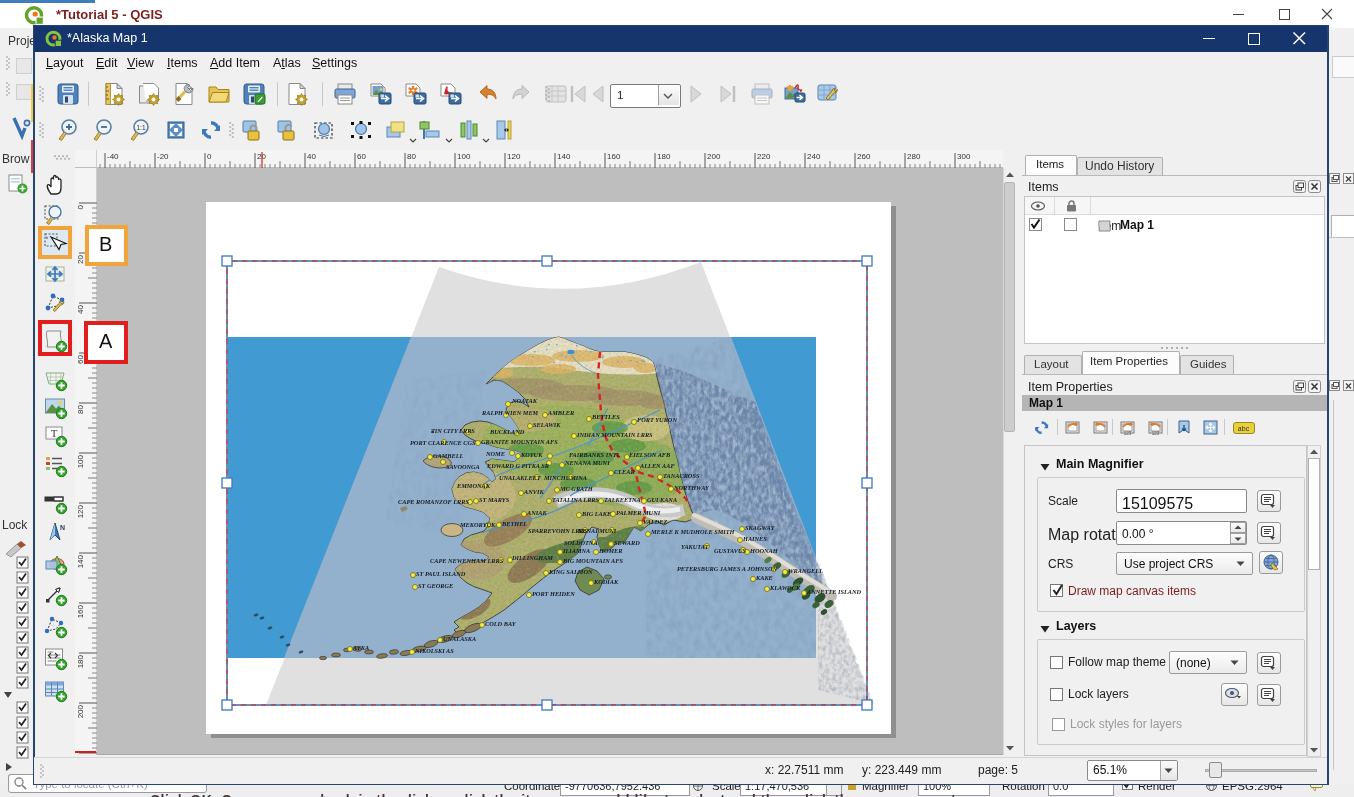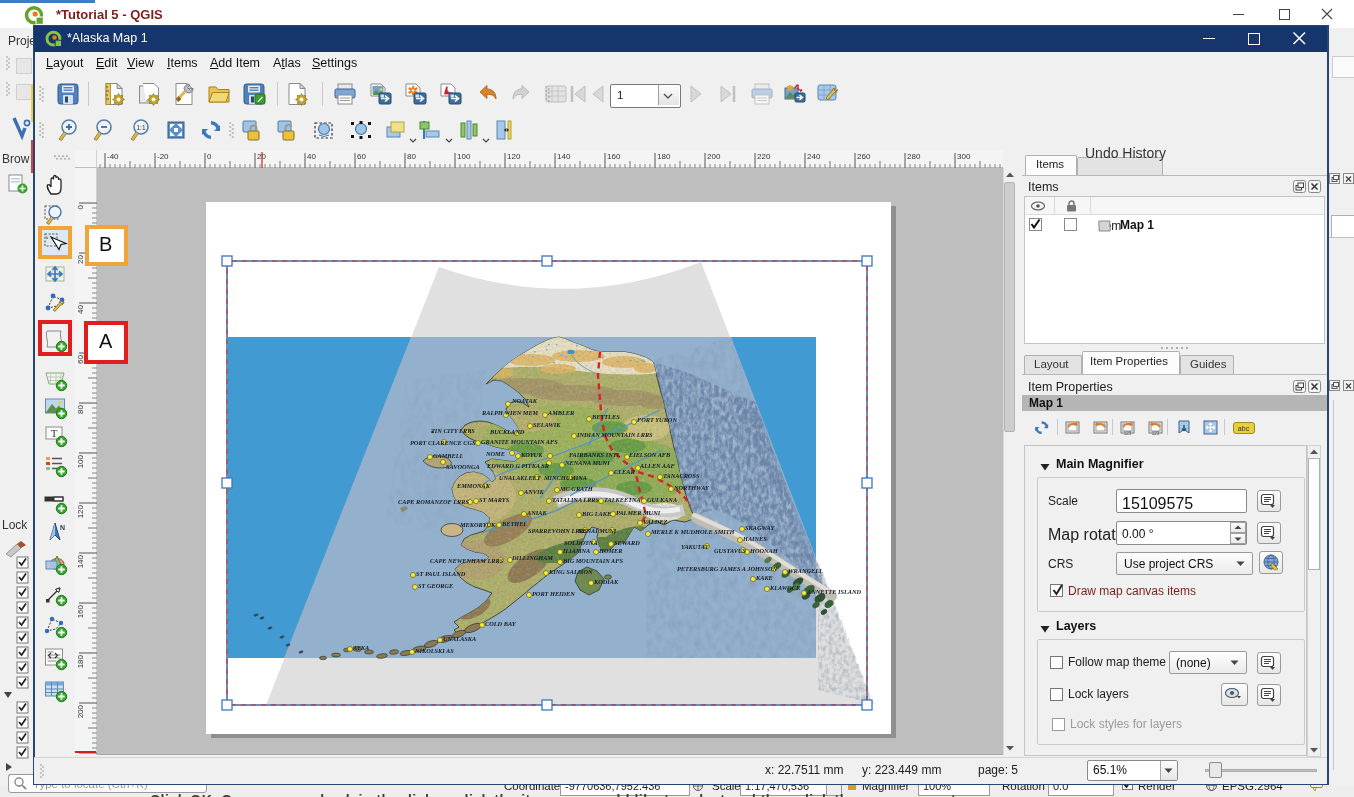--- a/index.html
+++ b/index.html
@@ -1315,21 +1315,21 @@
       <rect x="636" y="218" width="10" height="10" fill="#ffffff" stroke="#3c78be" stroke-width="1.3"></rect>
       <rect x="-4" y="440" width="10" height="10" fill="#ffffff" stroke="#3c78be" stroke-width="1.3"></rect>
       <rect x="316" y="440" width="10" height="10" fill="#ffffff" stroke="#3c78be" stroke-width="1.3"></rect>
       <rect x="636" y="440" width="10" height="10" fill="#ffffff" stroke="#3c78be" stroke-width="1.3"></rect>
     </svg>
     <div style="position:absolute;left:1016px;top:150px;width:311px;height:607px;background:#f0f0f0;"></div>
     <div style="position:absolute;left:1022px;top:175px;width:305px;height:1px;background:#b9b9b9;"></div>
     <div style="position:absolute;left:1025px;top:155px;width:52px;height:20px;background:#fcfcfc;border:1px solid #b0b0b0;border-bottom:none;border-radius:2px 2px 0 0;box-sizing:border-box;"></div>
     <div style="position:absolute;left:1036px;top:158px;font-size:11.5px;color:#222;font-weight:normal;white-space:nowrap;">Items</div>
     <div style="position:absolute;left:1077px;top:157px;width:86px;height:18px;background:#e3e3e3;border:1px solid #b0b0b0;border-bottom:none;border-radius:2px 2px 0 0;box-sizing:border-box;"></div>
-    <div style="position:absolute;left:1085px;top:145px;font-size:14px;color:#333;font-weight:normal;white-space:nowrap;">Undo History</div>
+    <div style="position:absolute;left:1085px;top:159px;font-size:12px;color:#333;font-weight:normal;white-space:nowrap;">Undo History</div>
     <div style="position:absolute;left:1028px;top:180px;font-size:12.5px;color:#222;font-weight:normal;white-space:nowrap;">Items</div>
     <svg style="position:absolute;left:1293px;top:180px;overflow:visible;" width="28" height="13" viewBox="0 0 28 13">
       <rect x="0.5" y="0.5" width="12" height="12" rx="2" fill="#f4f4f4" stroke="#8a8a8a"></rect>
       <rect x="3" y="5.5" width="5.5" height="4.5" fill="none" stroke="#444"></rect>
       <rect x="5" y="3" width="5.5" height="4.5" fill="#f4f4f4" stroke="#444"></rect>
       <g transform="translate(15,0)">
         <rect x="0.5" y="0.5" width="12" height="12" rx="2" fill="#f4f4f4" stroke="#8a8a8a"></rect>
         <path d="M3.5,3.5 L9.5,9.5 M9.5,3.5 L3.5,9.5" stroke="#333" stroke-width="1.5"></path>
       </g>
     </svg>

